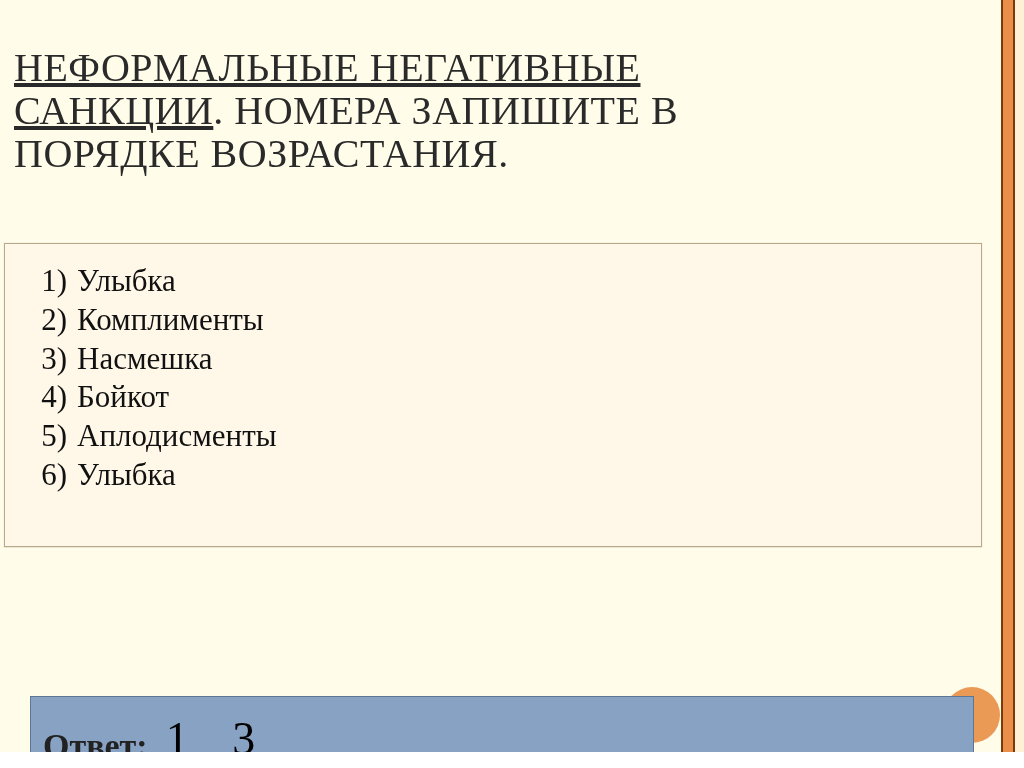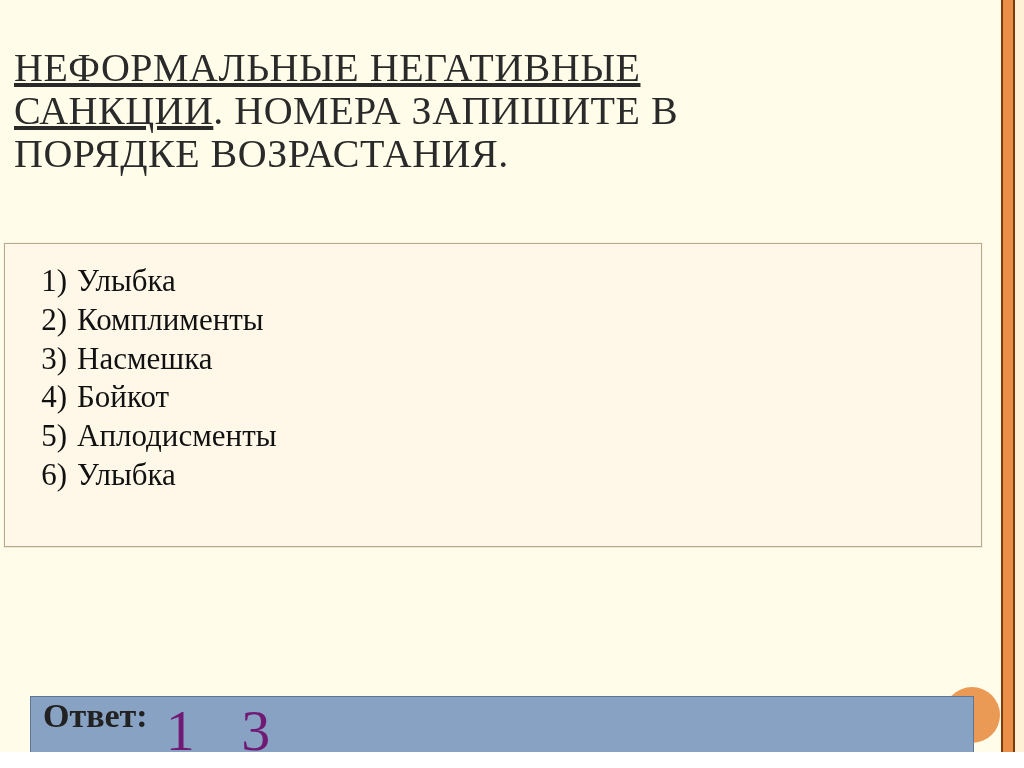--- a/index.html
+++ b/index.html
@@ -73,34 +73,34 @@
     border-radius: 50%;
     background: #eb9a55;
   }
   .answer-box {
     position: absolute;
     left: 30px; top: 649px;
     width: 944px; height: 70px;
     background: #88a2c3;
     border: 1px solid #5e7694;
     display: flex;
-    align-items: flex-start;
+    align-items: flex-end;
     padding-left: 12px;
     gap: 18px;
   }
   .answer-label {
     font-family: 'Times New Roman', Georgia, serif;
     font-size: 34px;
     color: #222;
     font-weight: bold;
   }
   .answer-value {
     font-family: 'Times New Roman', Georgia, serif;
-    font-size: 58px;
-    color: #701a75;
+    font-size: 46px;
+    color: #000000;
     letter-spacing: 16px;
     text-decoration: underline;
   }
   .bottom-strip {
     position: absolute;
     left: 0; bottom: 0;
     width: 1024px; height: 16px;
     background: #ffffff;
   }
 </style>

